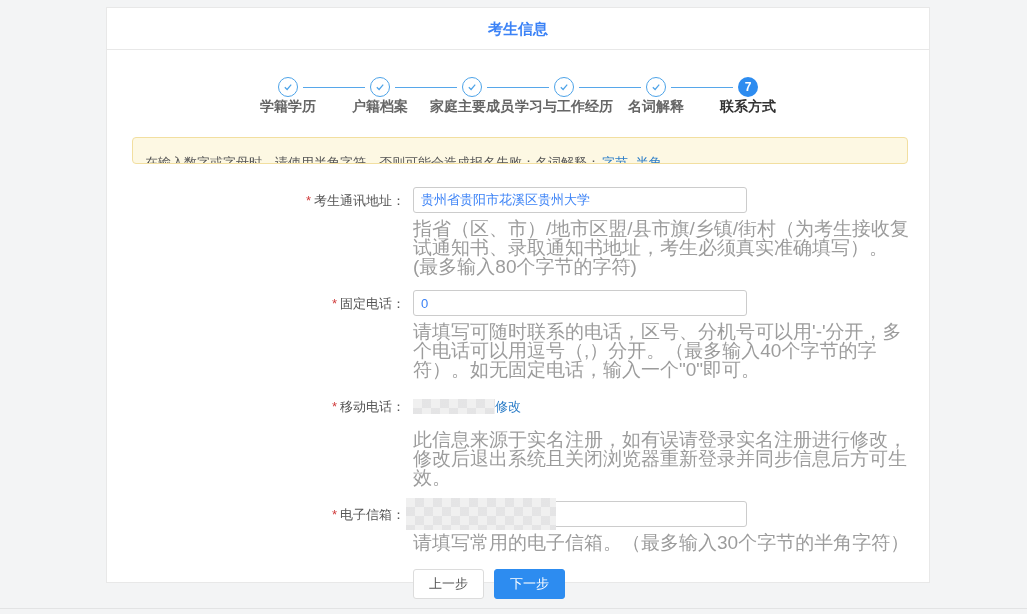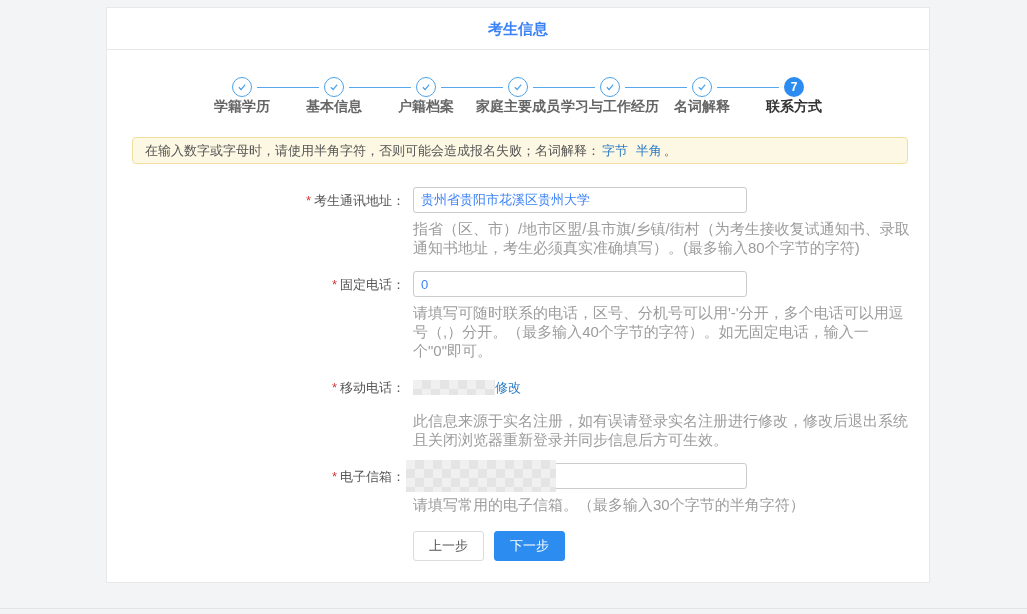--- a/index.html
+++ b/index.html
@@ -73,21 +73,21 @@
   }
   .step.current .step-label { color: #333; font-family: Liberation Serif, serif; }
   
   .notice {
     margin: 21px 21px 0 25px;
     height: 27px;
     line-height: 25px;
     background: #fdf8e3;
     border: 1px solid #f2dfa0;
     border-radius: 4px;
-    padding: 0 12px;
+    padding: 12px 12px;
     font-size: 13px;
     color: #555;
     white-space: nowrap;
     overflow: hidden;
   }
   .link { color: #2a7cc7; text-decoration: none; cursor: pointer; }
   .notice .link { margin: 0 2px; }
   
   .form { margin-top: 23px; }
   .row { display: flex; margin-bottom: 14px; }
@@ -107,21 +107,21 @@
     border-radius: 3px;
     padding: 0 7px;
     font-size: 13px;
     color: #3b82f6;
     font-family: inherit;
     outline: none;
     background: #fff;
   }
   .help {
     margin-top: 6px;
-    font-size: 15px;
+    font-size: 19px;
     line-height: 19px;
     color: #9c9c9c;
     width: 500px;
   }
   .mosaic {
     background-color: #f0f0f0;
     background-image:
       linear-gradient(45deg, rgba(120,120,130,0.10) 25%, transparent 25%, transparent 75%, rgba(120,120,130,0.10) 75%),
       linear-gradient(45deg, rgba(120,120,130,0.10) 25%, transparent 25%, transparent 75%, rgba(120,120,130,0.10) 75%);
     background-size: 18px 18px;
@@ -185,28 +185,20 @@
           </svg>
       </span>
       <span class="step-label">学籍学历</span>
     </div>
     <div class="step">
       <span class="step-circle">
         <svg width="12" height="12" viewBox="0 0 12 12">
             <path d="M2.8 6.3 L5.1 8.5 L9.2 3.6" stroke="#4da3e8" stroke-width="1.2" fill="none"></path>
           </svg>
       </span>
-      <span class="step-label">基本信息</span>
-    </div>
-    <div class="step">
-      <span class="step-circle">
-        <svg width="12" height="12" viewBox="0 0 12 12">
-            <path d="M2.8 6.3 L5.1 8.5 L9.2 3.6" stroke="#4da3e8" stroke-width="1.2" fill="none"></path>
-          </svg>
-      </span>
       <span class="step-label">户籍档案</span>
     </div>
     <div class="step">
       <span class="step-circle">
         <svg width="12" height="12" viewBox="0 0 12 12">
             <path d="M2.8 6.3 L5.1 8.5 L9.2 3.6" stroke="#4da3e8" stroke-width="1.2" fill="none"></path>
           </svg>
       </span>
       <span class="step-label">家庭主要成员</span>
     </div>

